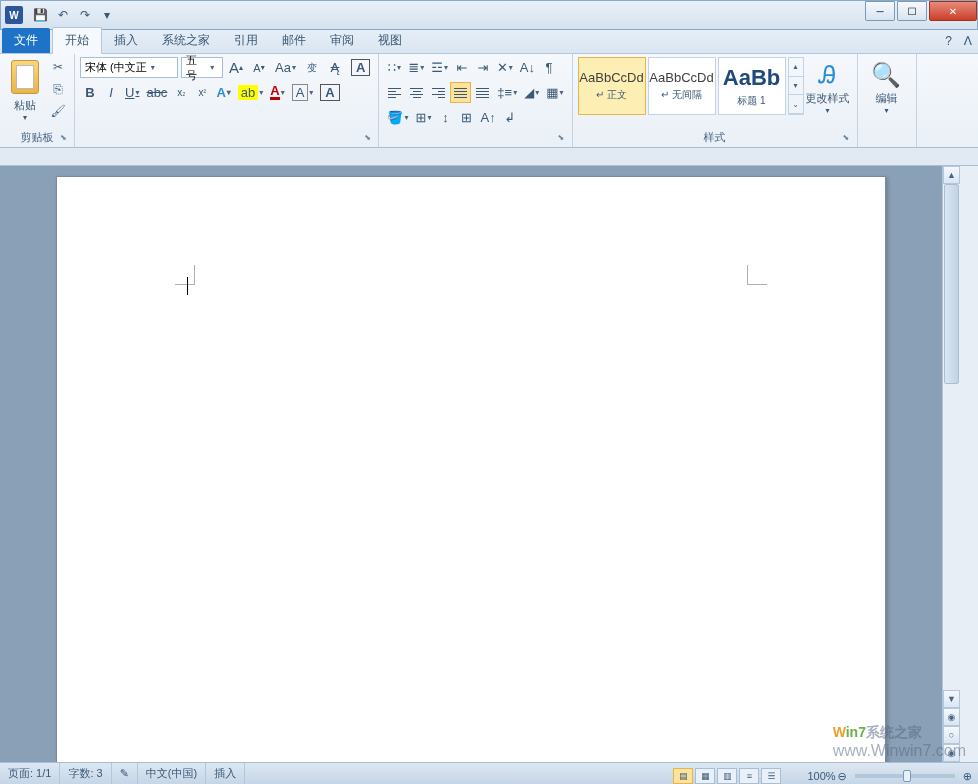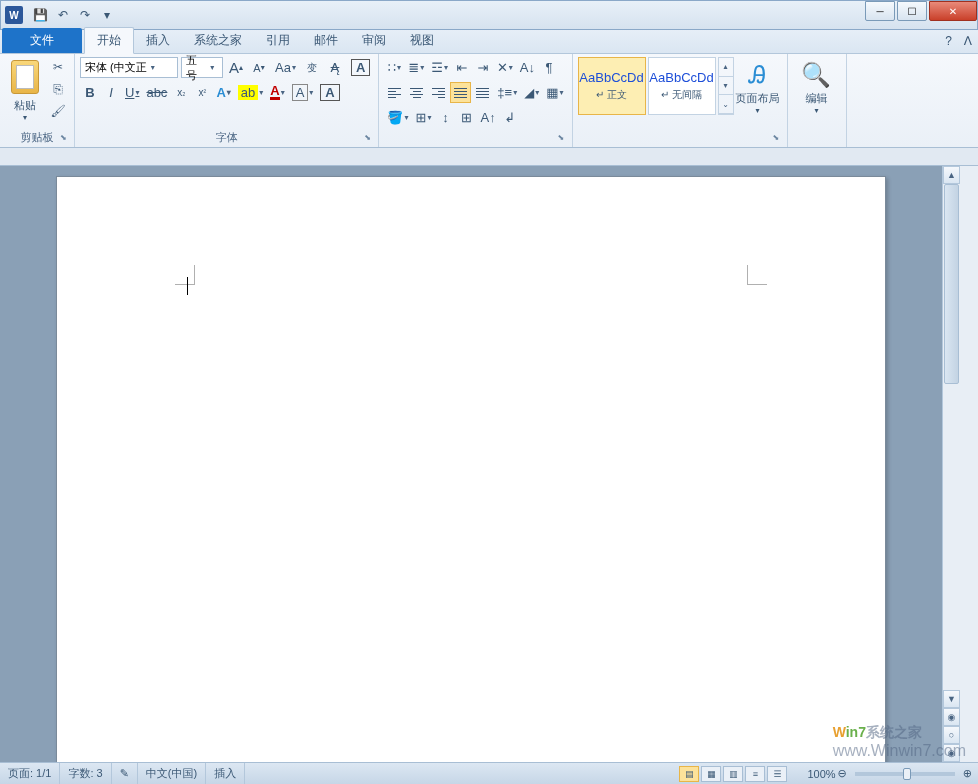--- a/index.html
+++ b/index.html
@@ -10,21 +10,21 @@
 .word-icon { width: 18px; height: 18px; margin: 0 4px; background: #2b579a; color: #fff; font-size: 10px; font-weight: bold; display: flex; align-items: center; justify-content: center; border-radius: 2px; }
 .qat { display: flex; align-items: center; gap: 2px; margin-left: 4px; }
 .qat-btn { width: 20px; height: 20px; display: flex; align-items: center; justify-content: center; font-size: 12px; color: #3b5875; cursor: pointer; }
 .title-text { position: absolute; left: 50%; transform: translateX(-50%); font-size: 12px; color: #4a6583; }
 .win-controls { position: absolute; right: 0; top: 0; display: flex; height: 22px; }
 .win-btn { width: 30px; height: 20px; border: 1px solid #7a9ab8; margin-left: 2px; background: linear-gradient(#f5f9fd,#d8e4f0); display: flex; align-items: center; justify-content: center; font-size: 10px; border-radius: 0 0 2px 2px; cursor: pointer; }
 .win-btn.close { background: linear-gradient(#e98a7a, #c9402a); color: #fff; width: 48px; border-color: #a03020; }
 
 
 .tabs { height: 24px; background: linear-gradient(#e6eef7,#dae6f2); display: flex; align-items: flex-end; border-bottom: 1px solid #b3c7db; padding-left: 2px; position: relative; }
-.file-tab { background: #1e73c9; color: #fff; padding: 4px 28px; font-size: 12px; border-radius: 2px 2px 0 0; cursor: pointer; margin-right: 2px; }
+.file-tab { background: #1e73c9; color: #fff; padding: 4px 12px; font-size: 12px; border-radius: 2px 2px 0 0; cursor: pointer; margin-right: 2px; }
 .tab { padding: 4px 12px; font-size: 12px; color: #3b5875; cursor: pointer; }
 .tab.active { background: #f5f8fc; border: 1px solid #b3c7db; border-bottom: 1px solid #f5f8fc; border-radius: 2px 2px 0 0; margin-bottom: -1px; }
 .help-icon { position: absolute; right: 6px; top: 4px; color: #3b5875; font-size: 12px; cursor: pointer; }
 
 
 .ribbon { height: 94px; background: linear-gradient(#f5f8fc,#eaf0f7); display: flex; border-bottom: 1px solid #a8bed4; }
 .group { border-right: 1px solid #c3d3e3; padding: 3px 5px 0; display: flex; flex-direction: column; position: relative; }
 .group-body { flex: 1; display: flex; align-items: flex-start; }
 .group-label { text-align: center; font-size: 11px; color: #4a6583; padding: 2px 0; position: relative; }
 .group-launcher { position: absolute; right: 2px; bottom: 2px; width: 12px; height: 12px; font-size: 8px; color: #6a85a0; cursor: pointer; }
@@ -62,21 +62,21 @@
 .align-line { height: 1px; background: #3b5875; }
 .al-l .l1{width:100%} .al-l .l2{width:60%} .al-l .l3{width:100%} .al-l .l4{width:60%}
 .al-c .l1{width:100%} .al-c .l2{width:60%;margin:0 auto} .al-c .l3{width:100%} .al-c .l4{width:60%;margin:0 auto}
 .al-r .l1{width:100%} .al-r .l2{width:60%;margin-left:auto} .al-r .l3{width:100%} .al-r .l4{width:60%;margin-left:auto}
 .al-j .l1,.al-j .l2,.al-j .l3,.al-j .l4{width:100%}
 
 
 .style-gallery { display: flex; gap: 2px; }
 .style-item { width: 68px; height: 58px; border: 1px solid #c3d3e3; background: #fff; display: flex; flex-direction: column; align-items: center; justify-content: center; font-size: 11px; cursor: pointer; }
 .style-item.active { border: 1px solid #e8b548; background: #fdeeb3; }
-.style-preview { font-size: 13px; color: #1d4ed8; margin-bottom: 3px; }
+.style-preview { font-size: 13px; color: #404040; margin-bottom: 3px; }
 .style-preview.big { font-size: 22px; font-weight: bold; color: #1f497d; }
 .style-name { font-size: 10px; color: #3b5875; }
 .gallery-more { width: 16px; height: 58px; border: 1px solid #c3d3e3; display: flex; flex-direction: column; cursor: pointer; }
 .gallery-more div { flex: 1; display: flex; align-items: center; justify-content: center; font-size: 8px; color: #4a6583; border-bottom: 1px solid #c3d3e3; }
 .big-btn { width: 48px; display: flex; flex-direction: column; align-items: center; justify-content: center; font-size: 11px; color: #3b5875; cursor: pointer; padding: 4px 2px; }
 .big-btn-icon { font-size: 24px; margin-bottom: 2px; }
 
 
 .ruler-bar { height: 18px; background: #e1e9f2; border-bottom: 1px solid #a8bed4; position: relative; }
 
@@ -88,21 +88,21 @@
 .margin-tl { top: 88px; left: 118px; border-left: 1px solid #b0b0b0; border-top: 1px solid #b0b0b0; transform: rotate(180deg); }
 .margin-tr { top: 88px; right: 118px; border-right: 1px solid #b0b0b0; border-top: 1px solid #b0b0b0; transform: rotate(180deg); }
 .cursor { position: absolute; top: 100px; left: 130px; width: 1px; height: 18px; background: #000; }
 .vscroll { width: 18px; background: #e8eef5; border-left: 1px solid #b3c7db; display: flex; flex-direction: column; }
 .vscroll-btn { height: 18px; display: flex; align-items: center; justify-content: center; font-size: 9px; color: #4a6583; cursor: pointer; background: linear-gradient(#f5f8fc,#dae6f2); border: 1px solid #b3c7db; }
 .vscroll-track { flex: 1; position: relative; }
 .vscroll-thumb { position: absolute; top: 0; left: 1px; right: 1px; height: 200px; background: linear-gradient(90deg,#dae6f2,#c3d3e3); border: 1px solid #a8bed4; border-radius: 2px; cursor: pointer; }
 .side-tools { width: 18px; background: #e8eef5; }
 
 
-.statusbar { position: absolute; bottom: 0; left: 0; right: 0; height: 22px; background: linear-gradient(#dce7f2,#c6d6e7); border-top: 1px solid #a8bed4; display: flex; align-items: center; font-size: 11px; color: #3b5875; }
+.statusbar { position: absolute; bottom: 0; left: 0; right: 0; height: 22px; background: linear-gradient(#dce7f2,#c6d6e7); border-top: 1px solid #a8bed4; display: flex; align-items: flex-end; font-size: 11px; color: #3b5875; }
 .status-item { padding: 0 8px; border-right: 1px solid #b3c7db; height: 100%; display: flex; align-items: center; cursor: pointer; }
 .status-right { margin-left: auto; display: flex; align-items: center; gap: 2px; padding-right: 6px; }
 .view-btn { width: 20px; height: 16px; border: 1px solid #a8bed4; background: #eaf0f7; cursor: pointer; display: flex; align-items: center; justify-content: center; font-size: 9px; }
 .view-btn.active { background: #fce29a; border-color: #e8b548; }
 .zoom-slider { width: 100px; height: 4px; background: #b3c7db; position: relative; margin: 0 6px; }
 .zoom-thumb { position: absolute; left: 48px; top: -4px; width: 8px; height: 12px; background: #eaf0f7; border: 1px solid #7a9ab8; border-radius: 2px; cursor: pointer; }
 .watermark { position: absolute; right: 12px; bottom: 24px; font-size: 14px; color: rgba(80,100,130,0.5); font-weight: bold; }
 .watermark span.o { color: #e8a030; } .watermark span.g { color: #6ab04c; }
 </style>
 </head>
@@ -194,21 +194,20 @@
             <span class="font-color">A</span>
           </div>
         <div class="ico-btn dd-after">
             <span class="char-bg">A</span>
           </div>
         <div class="ico-btn">
             <span class="boxed-a">A</span>
           </div>
       </div>
     </div>
-    <div class="group-label">字体</div>
     <div class="group-launcher">⬊</div>
   </div>
 
   <div class="group">
     <div class="group-body">
       <div class="para-rows">
         <div class="para-row">
           <div class="ico-btn dd-after">∷</div>
           <div class="ico-btn dd-after">≣</div>
           <div class="ico-btn dd-after">☲</div>
@@ -270,32 +269,37 @@
     <div class="group-body">
       <div class="style-gallery">
         <div class="style-item active">
           <div class="style-preview">AaBbCcDd</div>
           <div class="style-name">↵ 正文</div>
         </div>
         <div class="style-item">
           <div class="style-preview">AaBbCcDd</div>
           <div class="style-name">↵ 无间隔</div>
         </div>
+        <div class="style-item">
+          <div class="style-preview big">AaBb</div>
+          <div class="style-name">标题 1</div>
+        </div>
         <div class="gallery-more">
             <div>▴</div>
             <div>▾</div>
             <div>⌄</div>
           </div>
       </div>
       <div class="big-btn">
         <div class="big-btn-icon" style="color:#2a8dd4">Ꭿ</div>
-        <span>页面布局</span>
+        <span>更改样式</span>
         <span style="font-size:8px">▾</span>
       </div>
     </div>
+    <div class="group-label">样式</div>
     <div class="group-launcher">⬊</div>
   </div>
 
   <div class="group">
     <div class="group-body">
       <div class="big-btn">
         <div class="big-btn-icon">🔍</div>
         <span>编辑</span>
         <span style="font-size:8px">▾</span>
       </div>
@@ -332,21 +336,21 @@
   <div class="status-item">字数: 3</div>
   <div class="status-item">✎</div>
   <div class="status-item">中文(中国)</div>
   <div class="status-item">插入</div>
   <div class="status-right">
     <div class="view-btn active">▤</div>
     <div class="view-btn">▦</div>
     <div class="view-btn">▥</div>
     <div class="view-btn">≡</div>
     <div class="view-btn">☰</div>
-    <span style="margin-left:18px">100%</span>
+    <span style="margin-left:24px">100%</span>
     <div style="cursor:pointer">⊖</div>
     <div class="zoom-slider">
         <div class="zoom-thumb"></div>
       </div>
     <div style="cursor:pointer">⊕</div>
   </div>
 </div>
 
 <div class="watermark">
   <span class="o">W</span><span class="g">in7</span>系统之家<br>

